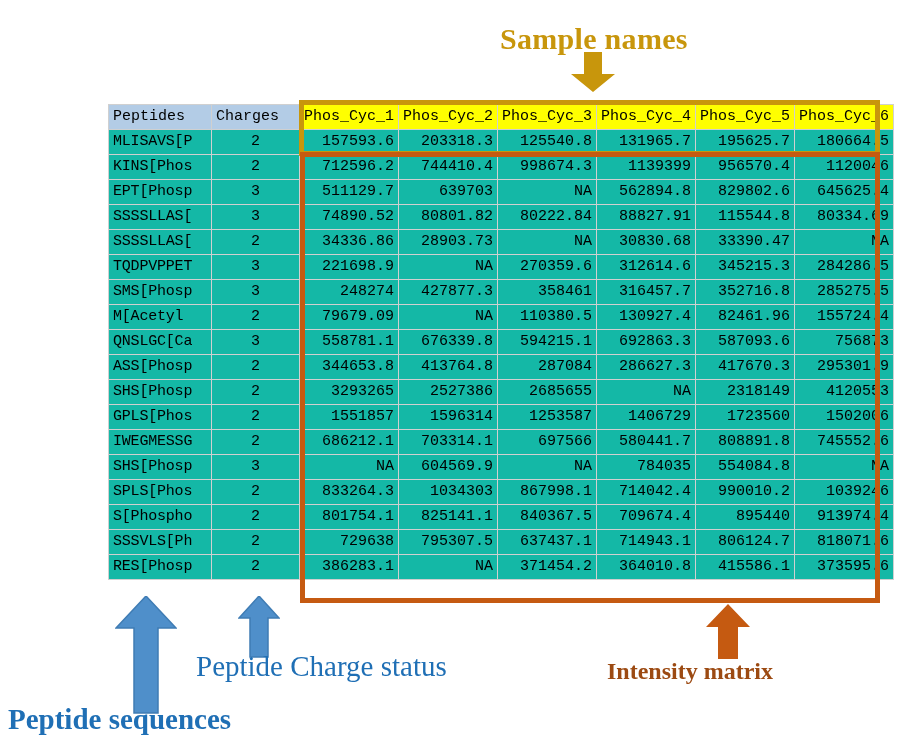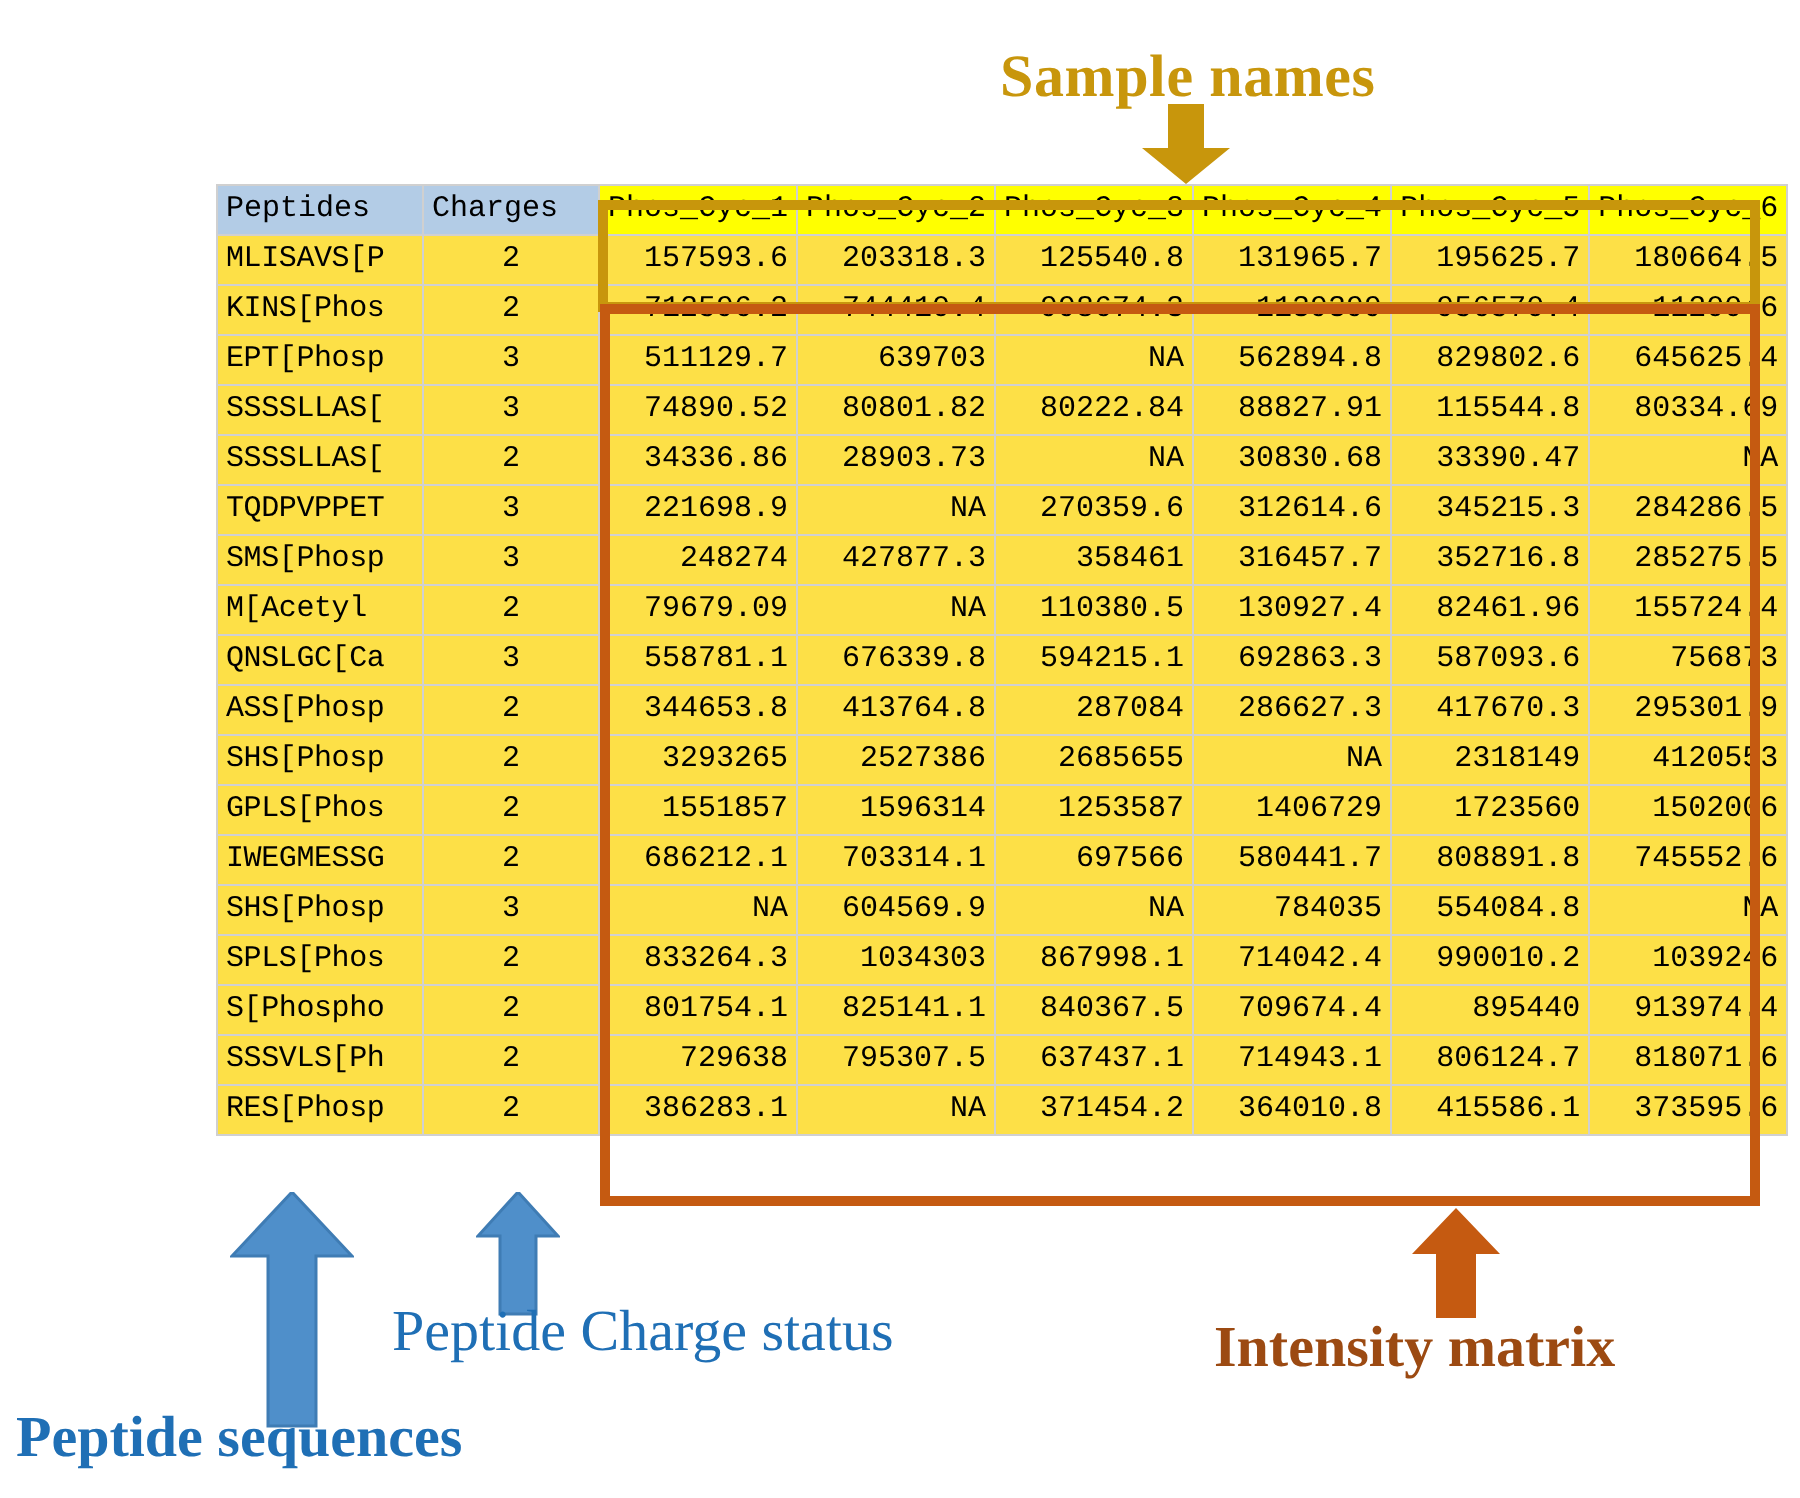--- a/index.html
+++ b/index.html
@@ -32,24 +32,24 @@
     left: 570px;
     top: 52px;
     width: 46px;
     height: 40px;
   }
 
   
   #spreadsheet {
     position: absolute;
     left: 108px;
-    top: 92px;
+    top: 104px;
     border-collapse: collapse;
     table-layout: fixed;
-    background: #fde047;
+    background: #14b8a6;
     font-family: "Liberation Mono", "DejaVu Sans Mono", monospace;
     font-size: 15px;
     color: #000000;
   }
   #spreadsheet td, #spreadsheet th {
     border: 1px solid #d0d0d0;
     padding: 0 4px;
     height: 24px;
     line-height: 24px;
     font-weight: normal;
@@ -163,21 +163,21 @@
     left: 705px;
     top: 604px;
     width: 46px;
     height: 56px;
   }
   #intensity-matrix-label {
     position: absolute;
     left: 607px;
     top: 658px;
     font-family: "Liberation Serif", serif;
-    font-size: 29px;
+    font-size: 24px;
     font-weight: bold;
     color: #9c4a12;
     white-space: nowrap;
   }
 </style>
 </head>
 <body>
 
 <div id="sample-names-label">Sample names</div>
 

